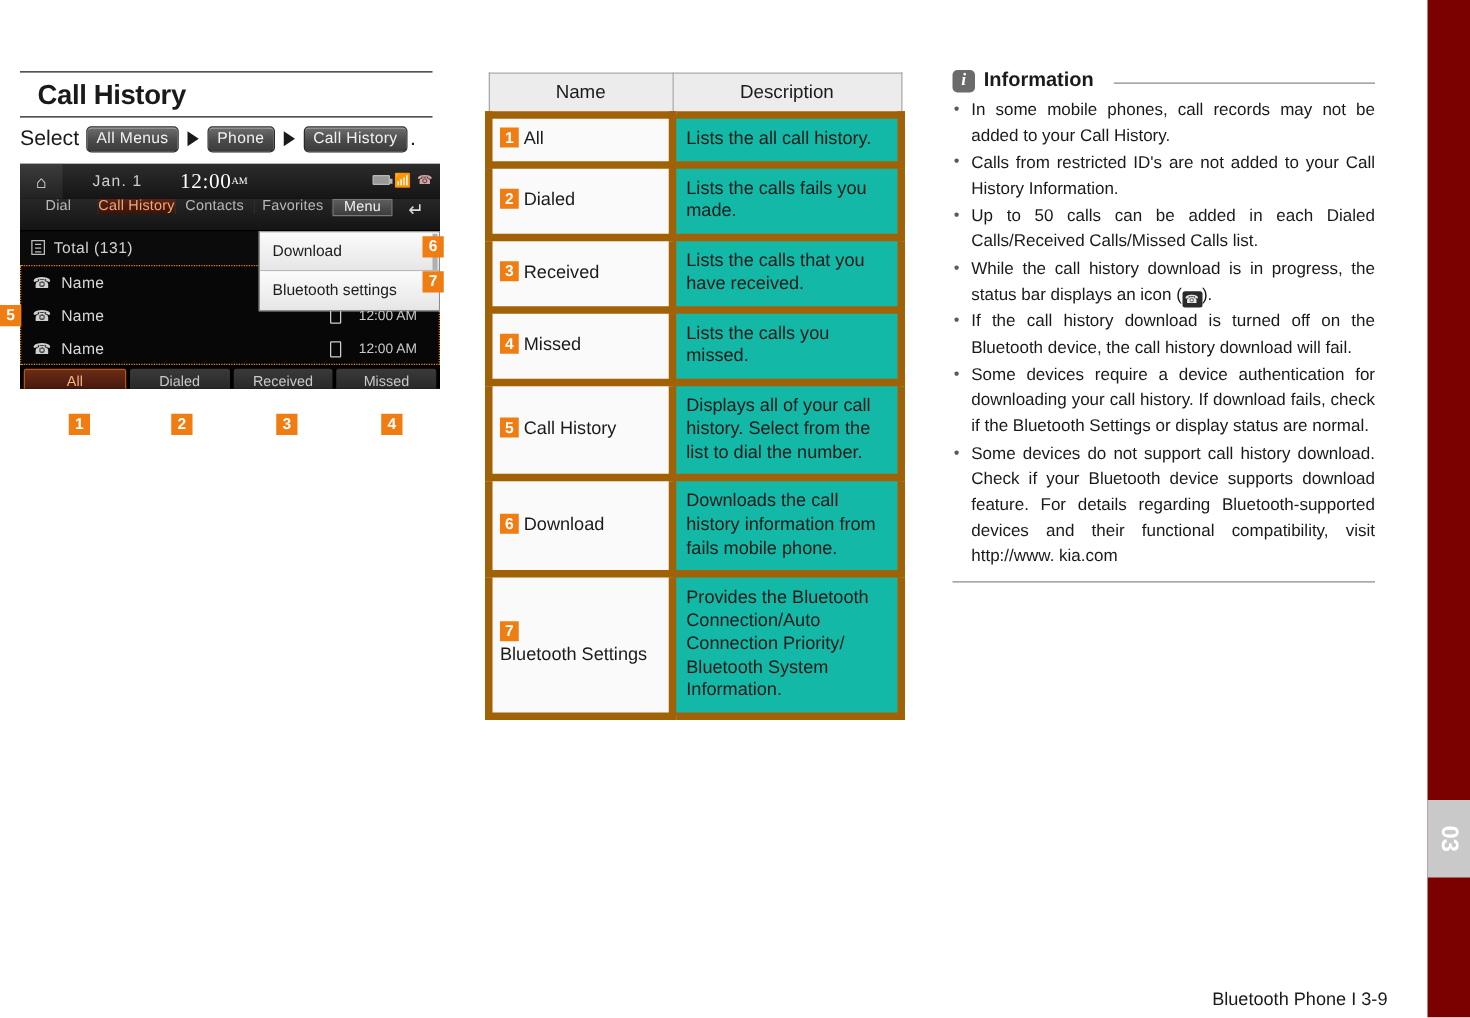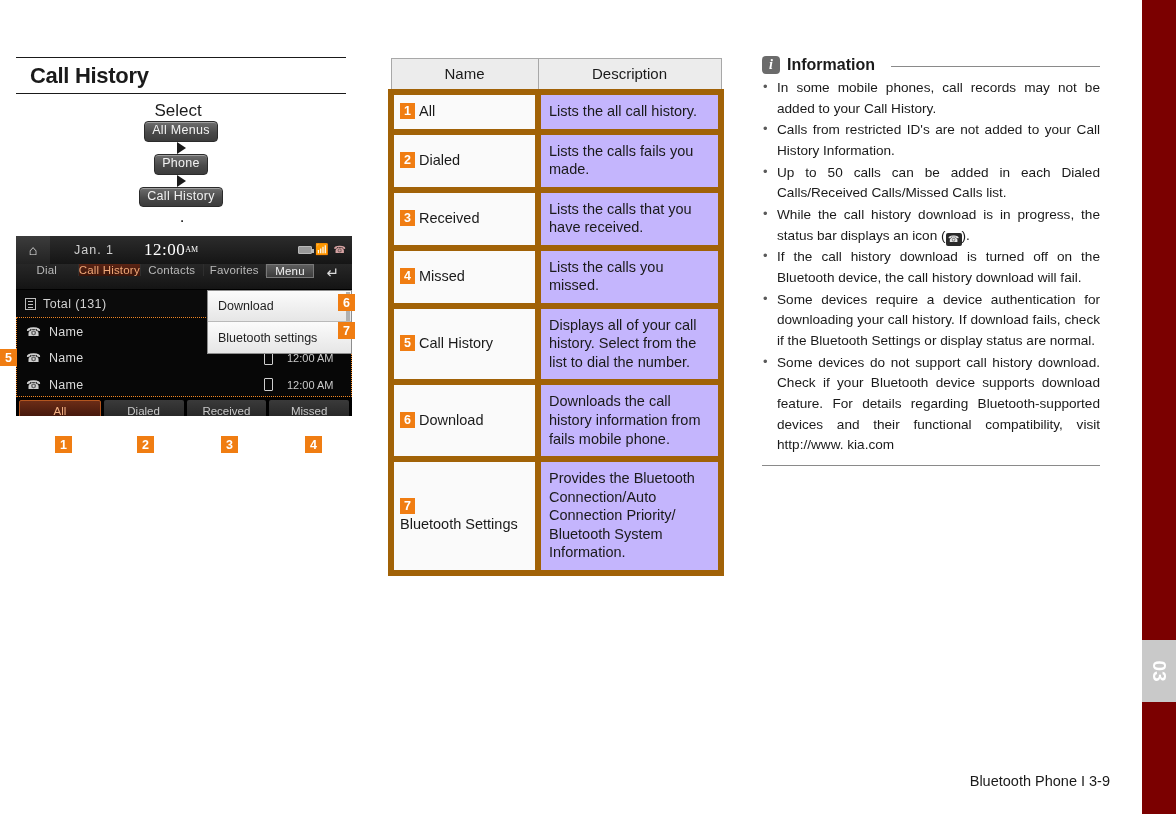--- a/index.html
+++ b/index.html
@@ -63,21 +63,20 @@
   .title-rule-bot {
     border-top: 1.1px solid #1a1a1a;
   }
   .select-line {
     display: flex;
     align-items: center;
     font-size: 17px;
     color: #1a1a1a;
     padding-top: 7px;
     white-space: nowrap;
-    flex-direction: column;
   }
   .select-line .lead { margin-right: 6px; }
   .ui-chip {
     display: inline-block;
     background: linear-gradient(#6e6e6e, #4a4a4a 55%, #3c3c3c);
     border: 1px solid #2b2b2b;
     border-radius: 4px;
     color: #f2f2f2;
     font-size: 12.5px;
     padding: 2px 7px 3px 7px;
@@ -308,21 +307,21 @@
     vertical-align: middle;
     line-height: 1.28;
   }
   table.spec td.name-cell {
     width: 139px;
     background: #fafafa;
     padding-left: 6px;
   }
   table.spec td.desc-cell {
     width: 173px;
-    background: #c4b5fd;
+    background: #14b8a6;
   }
   .num-chip {
     display: inline-block;
     background: #f07d12;
     color: #fff;
     font-weight: bold;
     font-size: 12.5px;
     width: 15px; height: 16px;
     line-height: 16px;
     text-align: center;
@@ -400,21 +399,21 @@
   }
   .info-bottom-rule {
     margin-top: 9px;
     height: 1px;
     background: #8a8a8a;
   }
 
   
   .footer {
     position: absolute;
-    left: 0; top: 773px;
+    left: 0; top: 792px;
     width: 1142px;
     text-align: right;
     padding-right: 32px;
     font-size: 14.5px;
     color: #1a1a1a;
   }
 </style>
 </head>
 <body>
 

